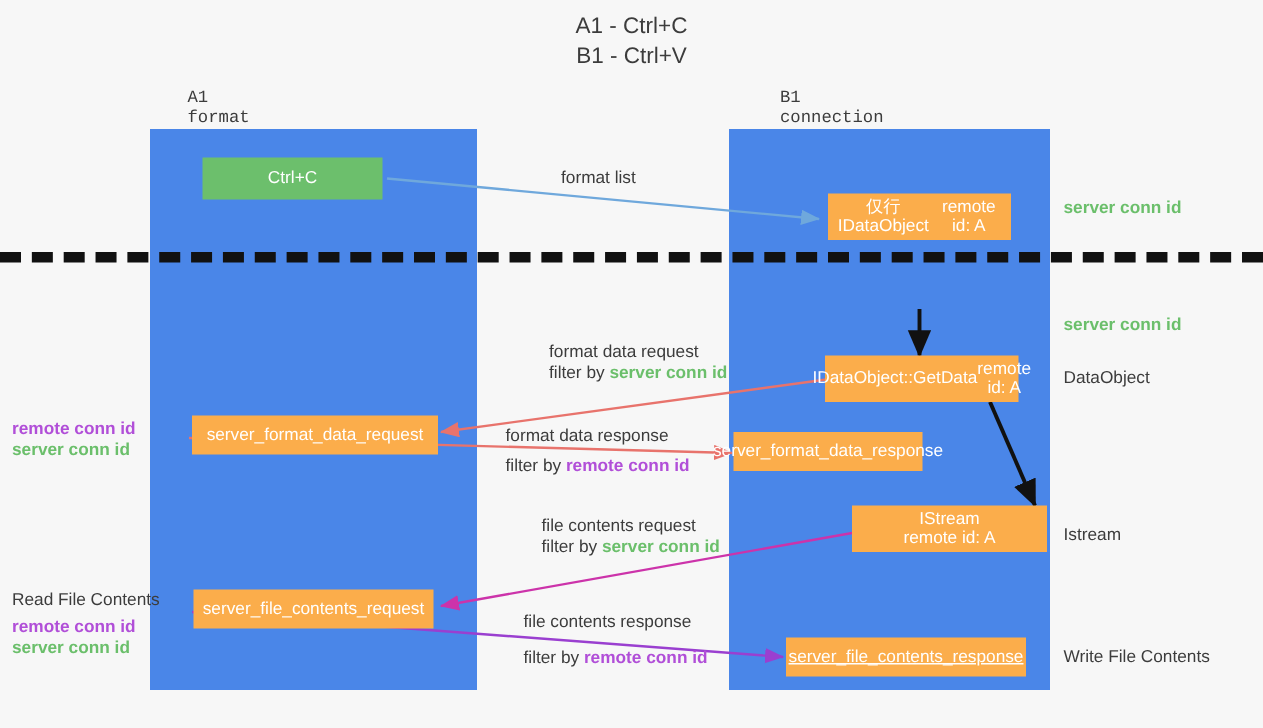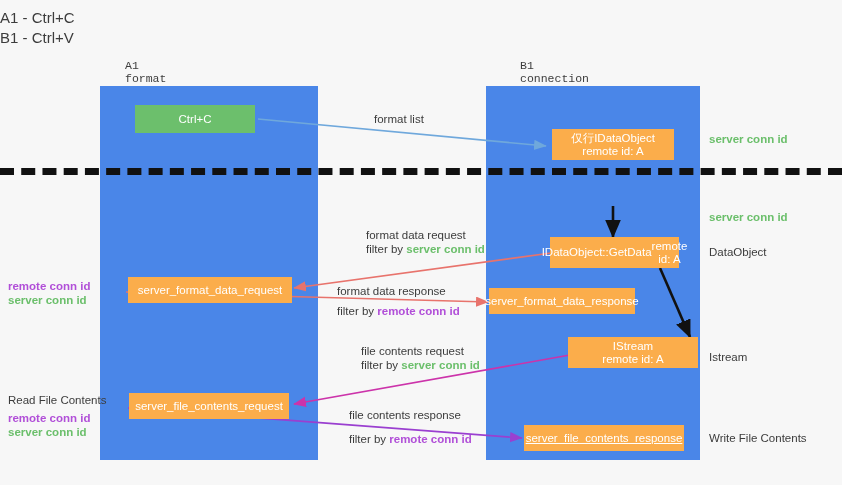--- a/index.html
+++ b/index.html
@@ -9,21 +9,21 @@
     font-family:"Liberation Sans", sans-serif;
     position:relative;
     overflow:hidden;
     color:#3c3c3c;
   }
   #stage{position:absolute;left:0;top:0;width:842px;height:485px;}
   .abs{position:absolute;}
 
   
   .title{
-    left:0;top:8px;width:842px;
+    left:0;top:8px;width:842px;text-align:center;
     font-size:15px;line-height:20px;color:#3c3c3c;
   }
 
   
   .colhead{
     text-align:left;font-size:11.5px;line-height:13px;color:#3c3c3c;font-family:Liberation Mono, monospace;
   }
 
   
   .lane{background:#4a86e8;}
@@ -107,32 +107,32 @@
   </svg>
 
   <div class="abs divider"></div>
 
   <div class="abs box orange" style="left:128px;top:277px;width:164px;height:26px;">server_format_data_request</div>
 
   <div class="abs box green" style="left:135px;top:105px;width:120px;height:28px;">Ctrl+C</div>
 
   <div class="abs box orange" style="left:129px;top:393px;width:160px;height:26px;">server_file_contents_request</div>
 
-  <div class="abs box orange" style="left:552px;top:129px;width:122px;height:31px;flex-direction:column;">
+  <div class="abs box orange" style="left:552px;top:129px;width:122px;height:31px;flex-direction:row;">
     <div>仅行IDataObject</div>
     <div>remote id: A</div>
   </div>
 
 
   <div class="abs box orange" style="left:550px;top:237px;width:129px;height:31px;flex-direction:row;">
     <div>IDataObject::GetData</div>
     <div>remote id: A</div>
   </div>
 
-  <div class="abs box orange" style="left:489px;top:288px;width:146px;height:26px;">server_format_data_response</div>
+  <div class="abs box orange" style="left:489px;top:288px;width:126px;height:26px;">server_format_data_response</div>
 
   <div class="abs box orange" style="left:568px;top:337px;width:130px;height:31px;flex-direction:column;">
     <div>IStream</div>
     <div>remote id: A</div>
   </div>
 
   <div class="abs box orange" style="left:524px;top:425px;width:160px;height:26px;text-decoration:underline;">server_file_contents_response</div>
 
   <div class="abs lbl" style="left:374px;top:112px;">format list</div>
 

